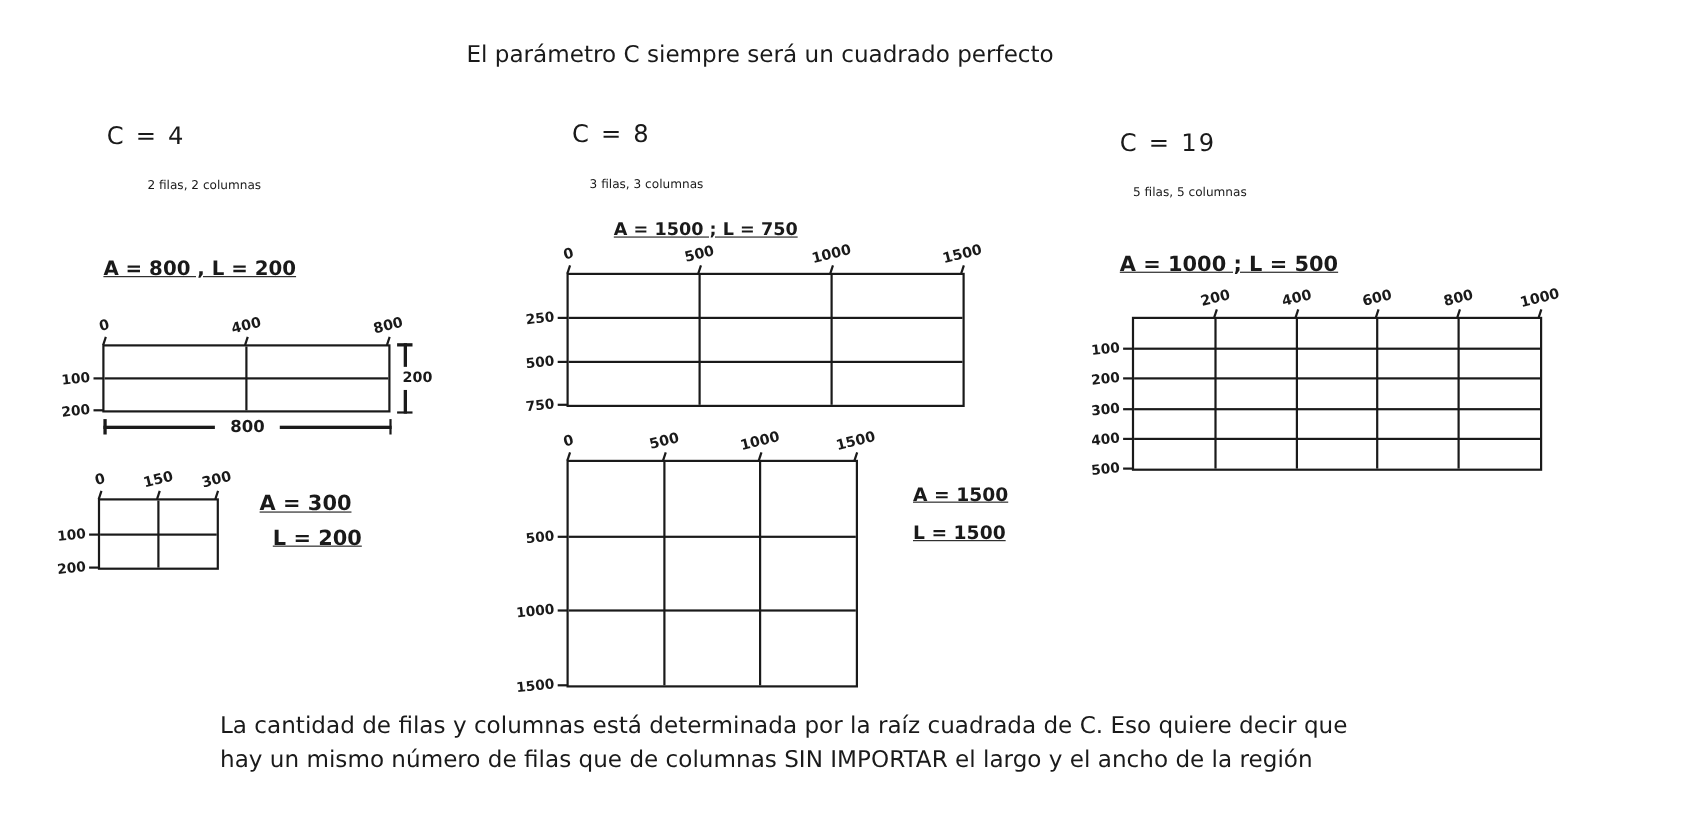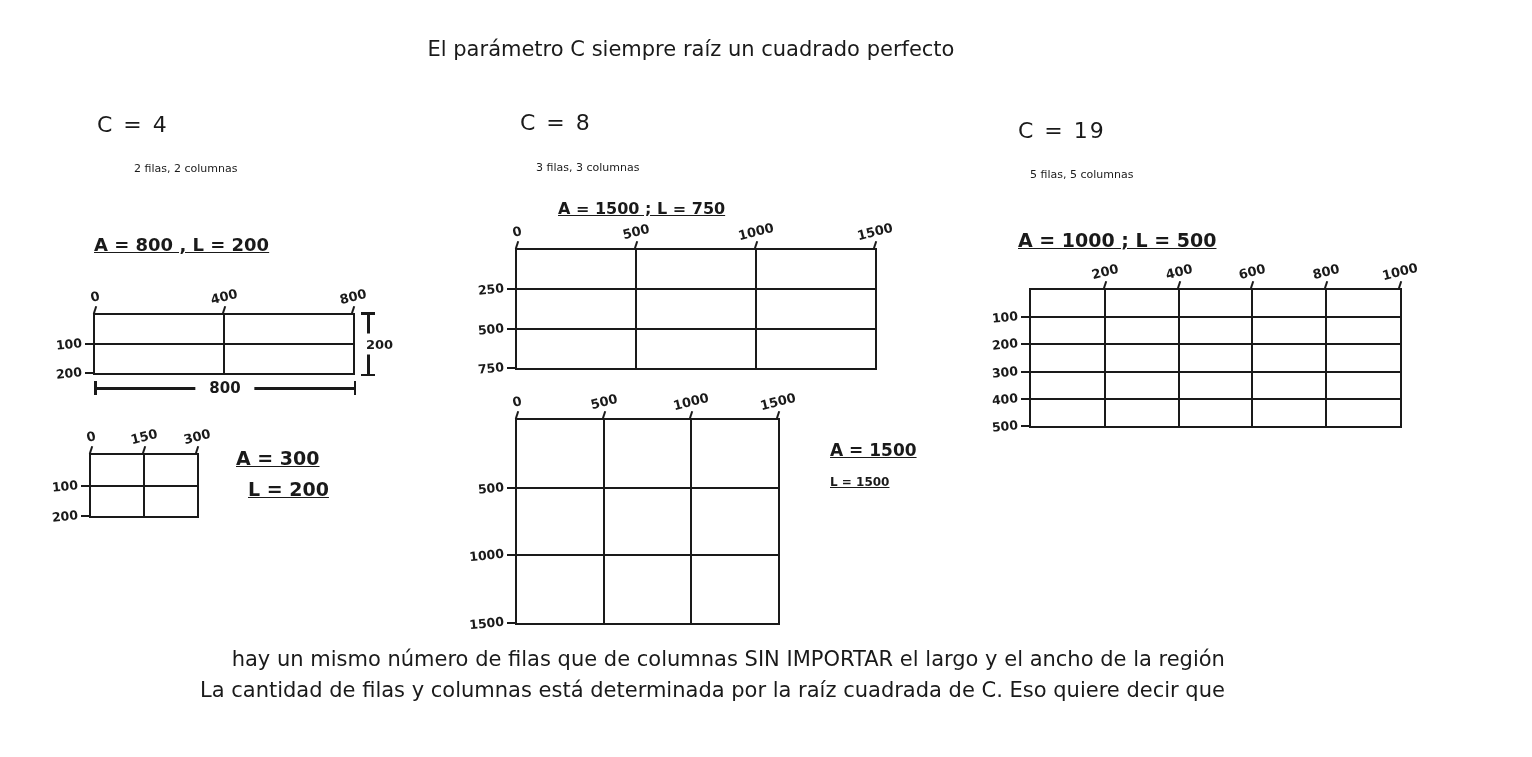--- a/index.html
+++ b/index.html
@@ -10,21 +10,21 @@
     font-family: "DejaVu Sans", sans-serif;
     color: var(--ink);
   }
   .canvas {
     position: relative;
     width: 1532px;
     height: 757px;
     background: #ffffff;
     overflow: hidden;
   }
-  .hand { position: absolute; white-space: nowrap; text-align: right; }
+  .hand { position: absolute; white-space: nowrap; }
   .title {
     position: absolute;
     left: 0; top: 37px;
     width: 1382px;
     text-align: center;
     font-size: 21px;
   }
   .heading { font-size: 22px; letter-spacing: 2px; }
   .sub { font-size: 11px; }
   .lbl-bold { font-weight: bold; text-decoration: underline; }
@@ -75,21 +75,21 @@
     transform: translateY(-50%);
     background: #fff; padding: 3px 1px;
     font-size: 13px; font-weight: bold;
   }
 </style>
 </head>
 <body>
 
 <div class="canvas">
 
-  <div class="title">El parámetro C siempre raíz un cuadrado perfecto</div>
+  <div class="title">El parámetro C siempre será un cuadrado perfecto</div>
 
   <div>
     <div class="hand heading" style="left:97px; top:112px;">C = 4</div>
     <div class="hand sub" style="left:134px; top:162px;">2 filas, 2 columnas</div>
 
     <div class="hand lbl-bold" style="left:94px; top:234px; font-size:18px;">A = 800 ,   L = 200</div>
 
     <div class="grid" style="left:93px; top:313px; width:262px; height:62px;">
         <div class="vline" style="left: 50%;"></div>
         <div class="hline" style="top: 50%;"></div>
@@ -180,21 +180,21 @@
         <div class="ttick-mark" style="left: 100%;"></div>
         <div class="ltick-label" style="top: 33.3333%;">500</div>
         <div class="ltick-mark" style="top: 33.3333%;"></div>
         <div class="ltick-label" style="top: 66.6667%;">1000</div>
         <div class="ltick-mark" style="top: 66.6667%;"></div>
         <div class="ltick-label" style="top: 100%;">1500</div>
         <div class="ltick-mark" style="top: 100%;"></div>
       </div>
 
     <div class="hand lbl-bold" style="left:830px; top:440px; font-size:17px;">A = 1500</div>
-    <div class="hand lbl-bold" style="left:830px; top:475px; font-size:12px;">L = 1500</div>
+    <div class="hand lbl-bold" style="left:830px; top:475px; font-size:17px;">L = 1500</div>
   </div>
 
   <div>
     <div class="hand heading" style="left:1018px; top:118px;">C = 19</div>
     <div class="hand sub" style="left:1030px; top:168px;">5 filas, 5 columnas</div>
 
     <div class="hand lbl-bold" style="left:1018px; top:229px; font-size:19px;">A = 1000 ;   L = 500</div>
 
     <div class="grid" style="left:1029px; top:288px; width:373px; height:140px;">
         <div class="vline" style="left: 20%;"></div>
@@ -222,17 +222,17 @@
         <div class="ltick-label" style="top: 60%;">300</div>
         <div class="ltick-mark" style="top: 60%;"></div>
         <div class="ltick-label" style="top: 80%;">400</div>
         <div class="ltick-mark" style="top: 80%;"></div>
         <div class="ltick-label" style="top: 100%;">500</div>
         <div class="ltick-mark" style="top: 100%;"></div>
       </div>
   </div>
 
   <div class="hand footer" style="left:200px; top:644px;">
+    <div>La cantidad de filas y columnas está determinada por la raíz cuadrada de C. Eso quiere decir que</div>
     <div>hay un mismo número de filas que de columnas SIN IMPORTAR el largo y el ancho de la región</div>
-    <div>La cantidad de filas y columnas está determinada por la raíz cuadrada de C. Eso quiere decir que</div>
   </div>
 
 </div>
 
 </body></html>

